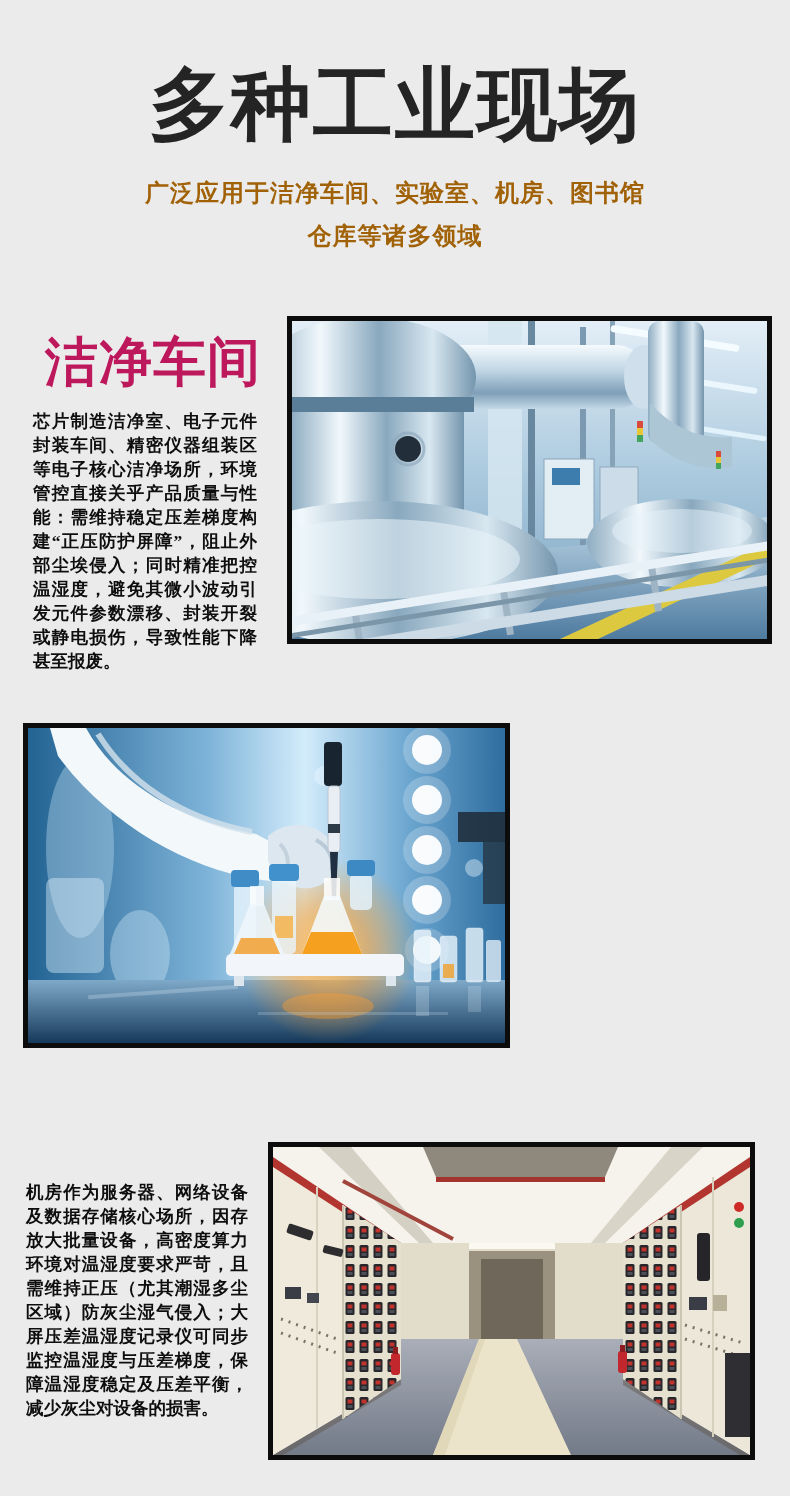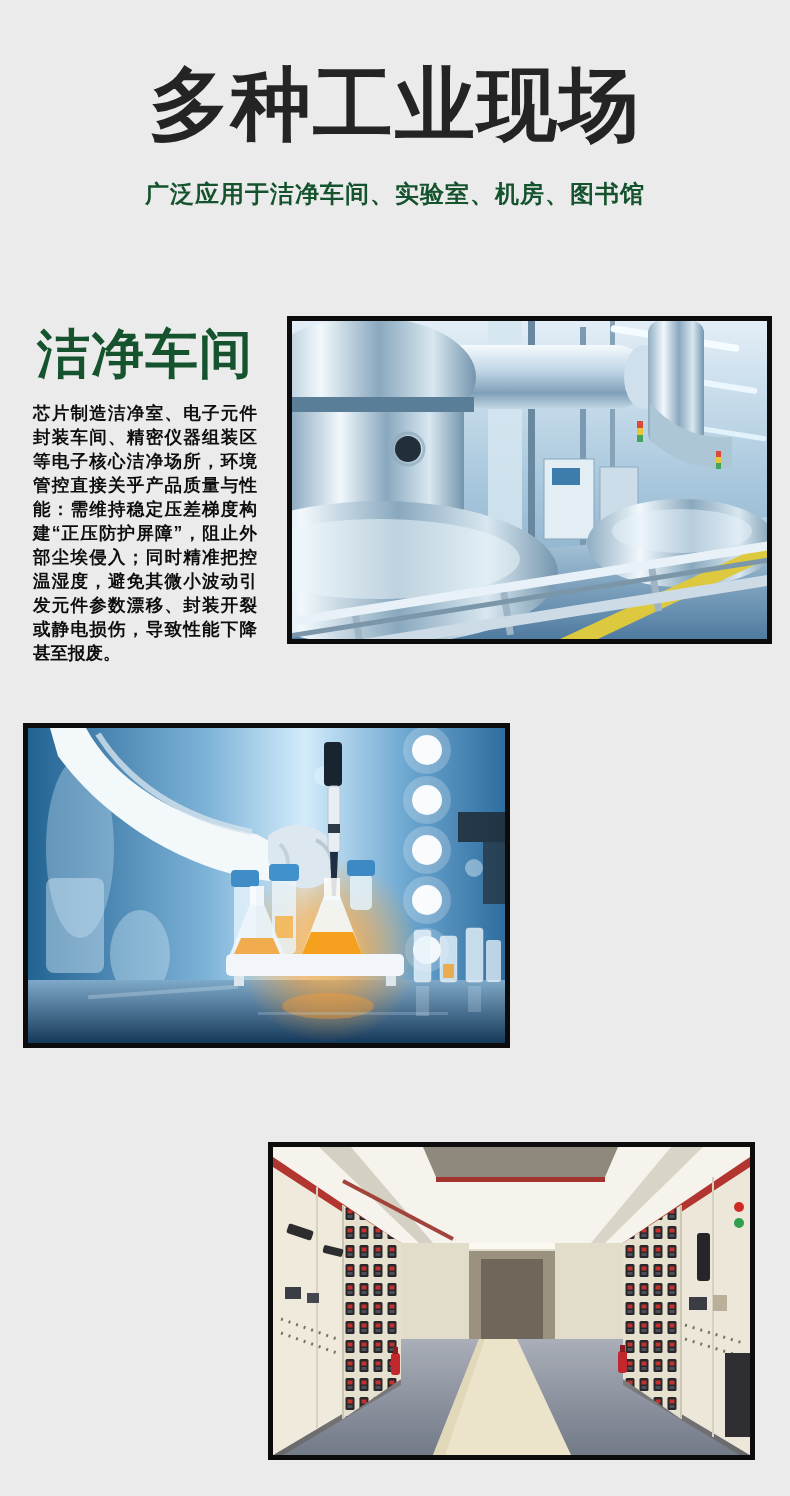--- a/index.html
+++ b/index.html
@@ -1,37 +1,37 @@
 <!DOCTYPE html>
 <html><head>
 <meta charset="utf-8">
 <style>
   html,body { margin:0; padding:0; background:#ebebeb; }
   .page {
     position:relative; width:790px; height:1496px; margin:0 auto;
     background:#ebebeb; overflow:hidden;
-    font-family:Liberation Sans, sans-serif;
+    font-family:Liberation Serif, serif;
     border-radius:13px;
   }
   
   .main-title {
     position:absolute; top:58px; left:0; width:790px; margin:0;
     text-align:center; font-size:80px; line-height:94px; font-weight:900;
     color:#242424; letter-spacing:2px; white-space:nowrap;
   }
   .subtitle {
     position:absolute; top:172px; left:0; width:790px;
     text-align:center; font-size:24px; line-height:43px; font-weight:700;
-    color:#14532d; letter-spacing:1px;
+    color:#a16207; letter-spacing:1px;
   }
   
   .text-col { position:absolute; }
   .text-col h2 {
-    margin:4px; text-align:center; font-size:53px; line-height:60px;
-    font-weight:800; color:#14532d; letter-spacing:1px; white-space:nowrap;
+    margin:12px; text-align:center; font-size:53px; line-height:60px;
+    font-weight:800; color:#be185d; letter-spacing:1px; white-space:nowrap;
   }
   .text-col p {
     margin:17px 0 0; font-size:17.5px; line-height:24px; font-weight:600;
     color:#0e0e0e; text-align:justify; word-break:break-all;
   }
   .col-1 { left:33px;  top:320px;  width:224px; }
   .col-2 { left:549px; top:752px;  width:218px; }
   .col-3 { left:26px;  top:1163px; width:222px; }
   
   .photo-frame {
@@ -44,20 +44,21 @@
   .photo-3 { left:268px; top:1142px; width:487px; height:318px; }
 </style>
 </head>
 <body>
 
 <div class="page">
 
   <h1 class="main-title">多种工业现场</h1>
   <div class="subtitle">
     <div>广泛应用于洁净车间、实验室、机房、图书馆</div>
+    <div>仓库等诸多领域</div>
   </div>
 
   <div class="text-col col-1">
     <h2>洁净车间</h2>
     <p>芯片制造洁净室、电子元件封装车间、精密仪器组装区等电子核心洁净场所，环境管控直接关乎产品质量与性能：需维持稳定压差梯度构建“正压防护屏障”，阻止外部尘埃侵入；同时精准把控温湿度，避免其微小波动引发元件参数漂移、封装开裂或静电损伤，导致性能下降甚至报废。</p>
   </div>
 
   <figure class="photo-frame photo-1">
     <svg viewBox="0 0 475 318" preserveAspectRatio="none" aria-hidden="true">
       <defs>
@@ -204,20 +205,21 @@
       <rect x="230" y="284" width="190" height="3" fill="#bcd8ea" opacity=".25"></rect>
       <rect x="388" y="258" width="13" height="30" fill="#dcedf8" opacity=".25"></rect>
       <rect x="440" y="258" width="13" height="26" fill="#dcedf8" opacity=".22"></rect>
     </svg>
   </figure>
 
   <div class="text-col col-2">
   </div>
 
   <div class="text-col col-3">
+    <p>机房作为服务器、网络设备及数据存储核心场所，因存放大批量设备，高密度算力环境对温湿度要求严苛，且需维持正压（尤其潮湿多尘区域）防灰尘湿气侵入；大屏压差温湿度记录仪可同步监控温湿度与压差梯度，保障温湿度稳定及压差平衡，减少灰尘对设备的损害。</p>
   </div>
 
   <figure class="photo-frame photo-3">
     <svg viewBox="0 0 477 308" preserveAspectRatio="none" aria-hidden="true">
       <defs>
         <pattern id="g3sw" width="14" height="19" patternUnits="userSpaceOnUse">
           <rect width="14" height="19" fill="#e6e0cf"></rect>
           <rect x="2.5" y="3" width="9" height="13" rx="1.5" fill="#26262b"></rect>
           <rect x="4.5" y="5.5" width="5" height="4" fill="#c2332d"></rect>
           <rect x="4.5" y="11" width="5" height="3" fill="#4a4f58"></rect>

